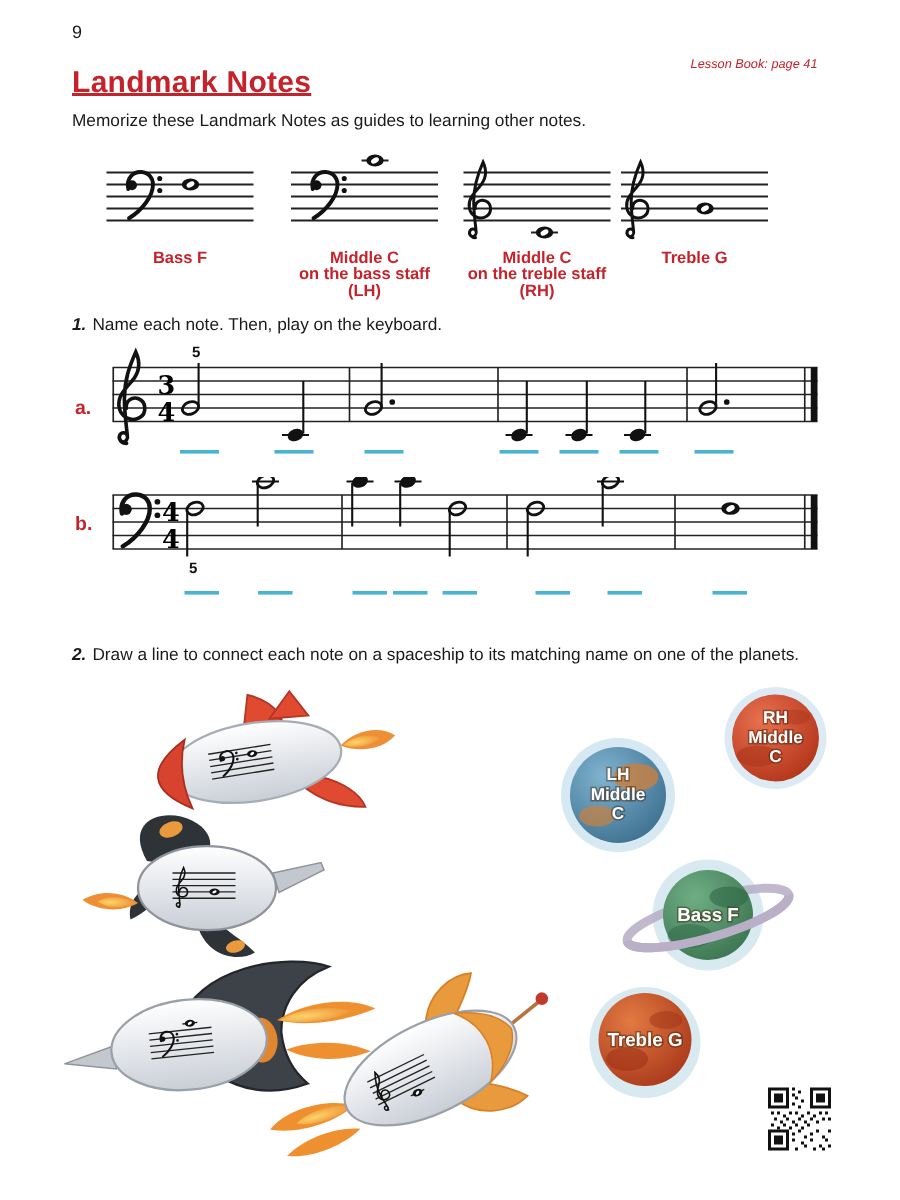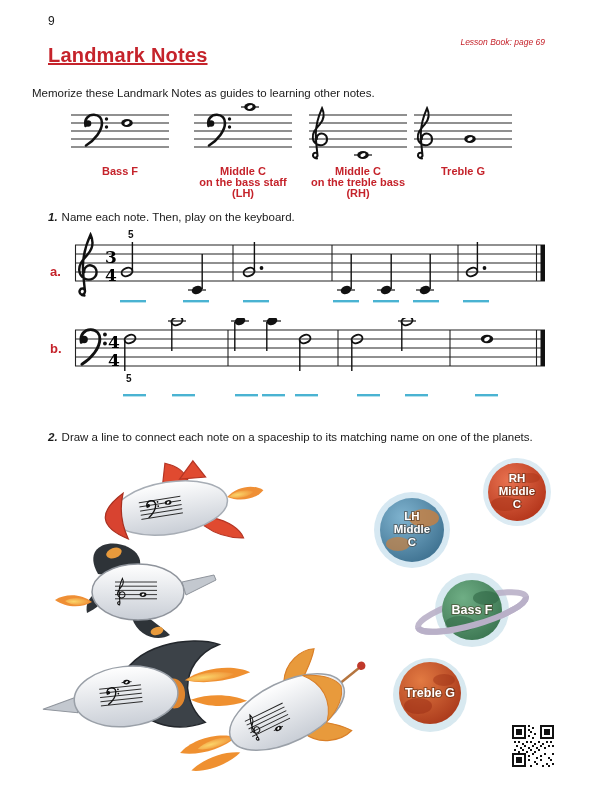--- a/index.html
+++ b/index.html
@@ -3,21 +3,21 @@
 <meta charset="utf-8">
 <style>
   html,body{margin:0;padding:0;}
   body{width:600px;height:800px;position:relative;background:#ffffff;overflow:hidden;
        font-family:"Liberation Sans",sans-serif;color:#1a1a1a;}
   .abs{position:absolute;}
   .red{color:#c5232b;}
   #page-number{left:48px;top:14px;font-size:12px;}
   #lesson-ref{right:55px;top:37px;font-size:8.5px;font-style:italic;}
   #page-title{left:48px;top:44px;font-size:20px;font-weight:700;letter-spacing:.2px;text-decoration:underline;}
-  #intro-text{left:32px;top:75px;font-size:11.5px;margin-top:12px;}
+  #intro-text{left:48px;top:75px;font-size:11.5px;}
   .instr{font-size:11.5px;}
   .instr .num{font-weight:700;font-style:italic;margin-right:4px;}
   #ex1-heading{left:48px;top:211px;}
   #ex2-heading{left:48px;top:431px;}
   .landmark{position:absolute;width:110px;text-align:center;}
   .landmark .lbl{font-size:11px;font-weight:700;line-height:1.18;margin-top:-2px;}
   #lm-0{left:65px;top:99px;}
   #lm-1{left:188px;top:99px;}
   #lm-2{left:303px;top:99px;}
   #lm-3{left:408px;top:99px;}
@@ -26,21 +26,21 @@
   .stafflabel{font:700 13px "Liberation Sans",sans-serif;fill:#c5232b;}
   .finger{font:700 10px "Liberation Sans",sans-serif;fill:#111;}
   .planetlbl{font:700 11.5px "Liberation Sans",sans-serif;fill:#fff;
              stroke:rgba(60,30,10,.45);stroke-width:2px;paint-order:stroke;text-anchor:middle;}
   .planetlbl.big{font-size:12.5px;}
 </style>
 </head>
 <body>
 
 <div class="abs" id="page-number">9</div>
-<div class="abs red" id="lesson-ref">Lesson Book: page 69</div>
+<div class="abs red" id="lesson-ref">Lesson Book: page 41</div>
 <div class="abs red" id="page-title">Landmark Notes</div>
 <div class="abs" id="intro-text">Memorize these Landmark Notes as guides to learning other notes.</div>
 
 <svg width="0" height="0" style="position:absolute">
   <defs>
     <g id="tclef">
       <path d="M9.5,55.5 C6.5,55.5 4.5,53 5.5,50.8 C6.4,48.8 9.3,48.9 9.9,51 C10.4,52.8 9,54.4 7.6,54.9
                M9.9,51 C9.2,44 8.2,37 8.2,30 C8.2,19 11,11 14.8,2.5 C17.6,8.5 16.9,14.5 12.4,19.6
                C7.6,25 4.3,28.6 5.1,34.3 C5.9,40.2 12.2,43.3 17,40.6 C21.3,38.2 21,31.3 16.4,29.6
                C12.5,28.2 8.8,31 9.3,35.2" fill="none" stroke="#111" stroke-width="2.1" stroke-linecap="round"></path>
@@ -127,21 +127,21 @@
       <line x1="6" y1="48" x2="104" y2="48"></line>
     </g>
     <use href="#tclef" transform="translate(5,6.75) scale(0.95)"></use>
     <line x1="51" y1="56" x2="69" y2="56" stroke="#222" stroke-width="1.3"></line>
     <g transform="translate(60,56)">
       <ellipse rx="5.8" ry="4" fill="#111"></ellipse>
         <ellipse rx="2.8" ry="1.7" fill="#fff" transform="rotate(-28)"></ellipse>
     </g>
   </svg>
   <div class="lbl red">Middle C</div>
-  <div class="lbl red">on the treble bass</div>
+  <div class="lbl red">on the treble staff</div>
   <div class="lbl red">(RH)</div>
 </div>
 
 <div class="landmark" id="lm-3">
   <svg width="110" height="64" viewBox="0 0 110 64">
     <g stroke="#222" stroke-width="1.2">
       <line x1="6" y1="16" x2="104" y2="16"></line>
         <line x1="6" y1="24" x2="104" y2="24"></line>
       <line x1="6" y1="32" x2="104" y2="32"></line>
         <line x1="6" y1="40" x2="104" y2="40"></line>

